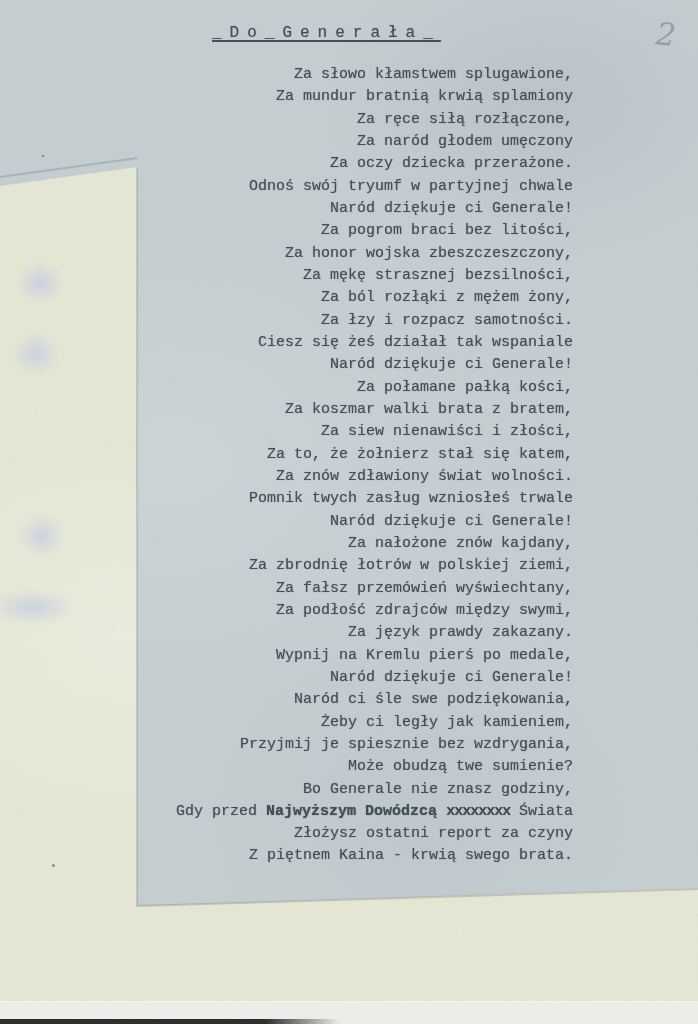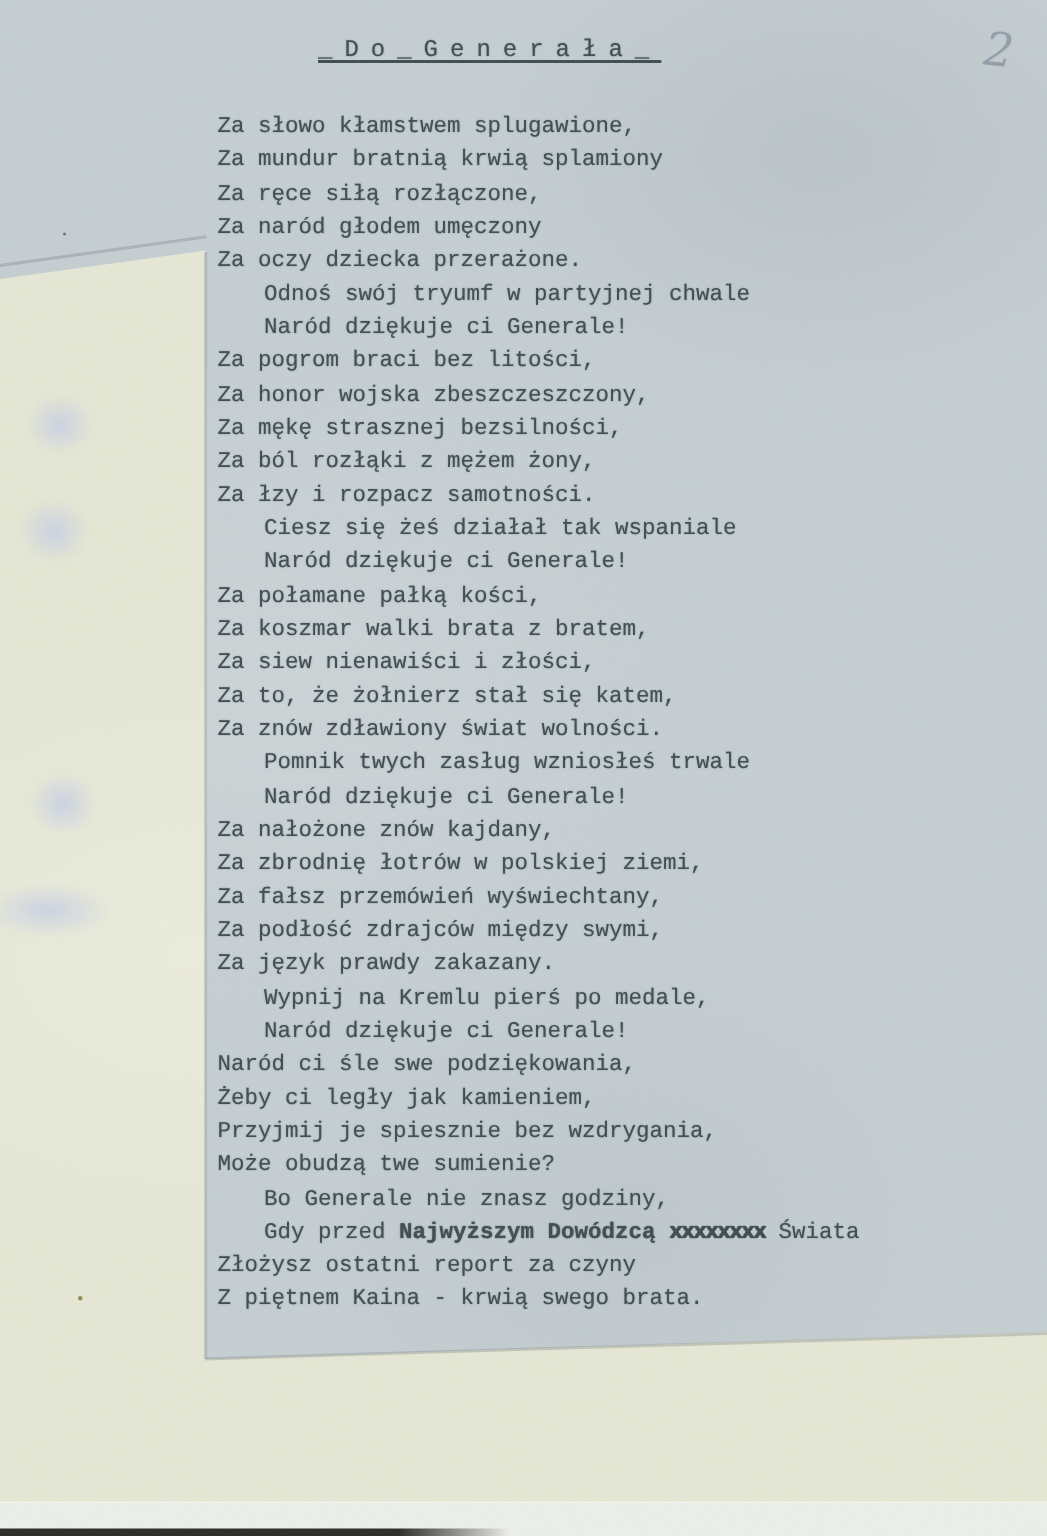--- a/index.html
+++ b/index.html
@@ -28,30 +28,30 @@
   .blob.b1{left:18px;top:264px;width:44px;height:38px;}
   .blob.b2{left:14px;top:334px;width:44px;height:40px;}
   .blob.b3{left:20px;top:516px;width:44px;height:40px;}
   .blob.b4{left:-8px;top:590px;width:80px;height:34px;border-radius:40%;}
   .speck1{position:absolute;left:42px;top:155px;width:2px;height:2px;background:#6a7578;border-radius:50%;}
   .speck2{position:absolute;left:52px;top:864px;width:3px;height:3px;background:#8f8f55;border-radius:50%;}
   
   .white-strip{position:absolute;left:0;top:1002px;width:698px;height:22px;background:#eef0ec;box-shadow:0 -1px 0 rgba(255,255,255,0.6);}
   .dark-edge{position:absolute;left:0;bottom:0;width:340px;height:5px;background:linear-gradient(to right,#2b2b29 0%,#2b2b29 78%,rgba(43,43,41,0) 100%);}
   
-  .ink{color:#3f4d55;text-shadow:0 0 1px rgba(57,70,78,0.55);}
+  .ink{color:#3f4d55;text-shadow:0 0 1px rgba(57,70,78,0.55);text-align:right;}
   .title{
     position:absolute;left:212px;top:24px;font-size:16px;letter-spacing:8px;
     text-decoration:underline;text-decoration-thickness:1.5px;text-underline-offset:3px;
     white-space:nowrap;
   }
-  .poem{position:absolute;left:145px;top:74px;font-size:15px;line-height:22.33px;white-space:pre;}
+  .poem{position:absolute;left:145px;top:64px;font-size:15px;line-height:22.33px;white-space:pre;}
   .poem .line.indent{padding-left:31px;}
   .poem .overstrike{font-weight:bold;text-shadow:0 0 1px rgba(46,58,65,0.8);margin-top:33px;}
-  .poem .overstrike-x{font-weight:bold;letter-spacing:-1px;text-shadow:0.5px 0 0 #2e3a41,0 0 1px rgba(46,58,65,0.9);}
+  .poem .overstrike-x{font-weight:normal;letter-spacing:-1px;text-shadow:0.5px 0 0 #2e3a41,0 0 1px rgba(46,58,65,0.9);}
   .page-number{
     position:absolute;left:656px;top:16px;font-size:31px;color:#8e97a4;
     font-family:"DejaVu Serif","Liberation Serif",serif;font-style:italic;
     transform:rotate(6deg);opacity:0.85;
   }
   .noise{position:absolute;left:0;top:0;width:698px;height:1024px;opacity:0.07;pointer-events:none;}
 </style>
 </head>
 <body>
 

